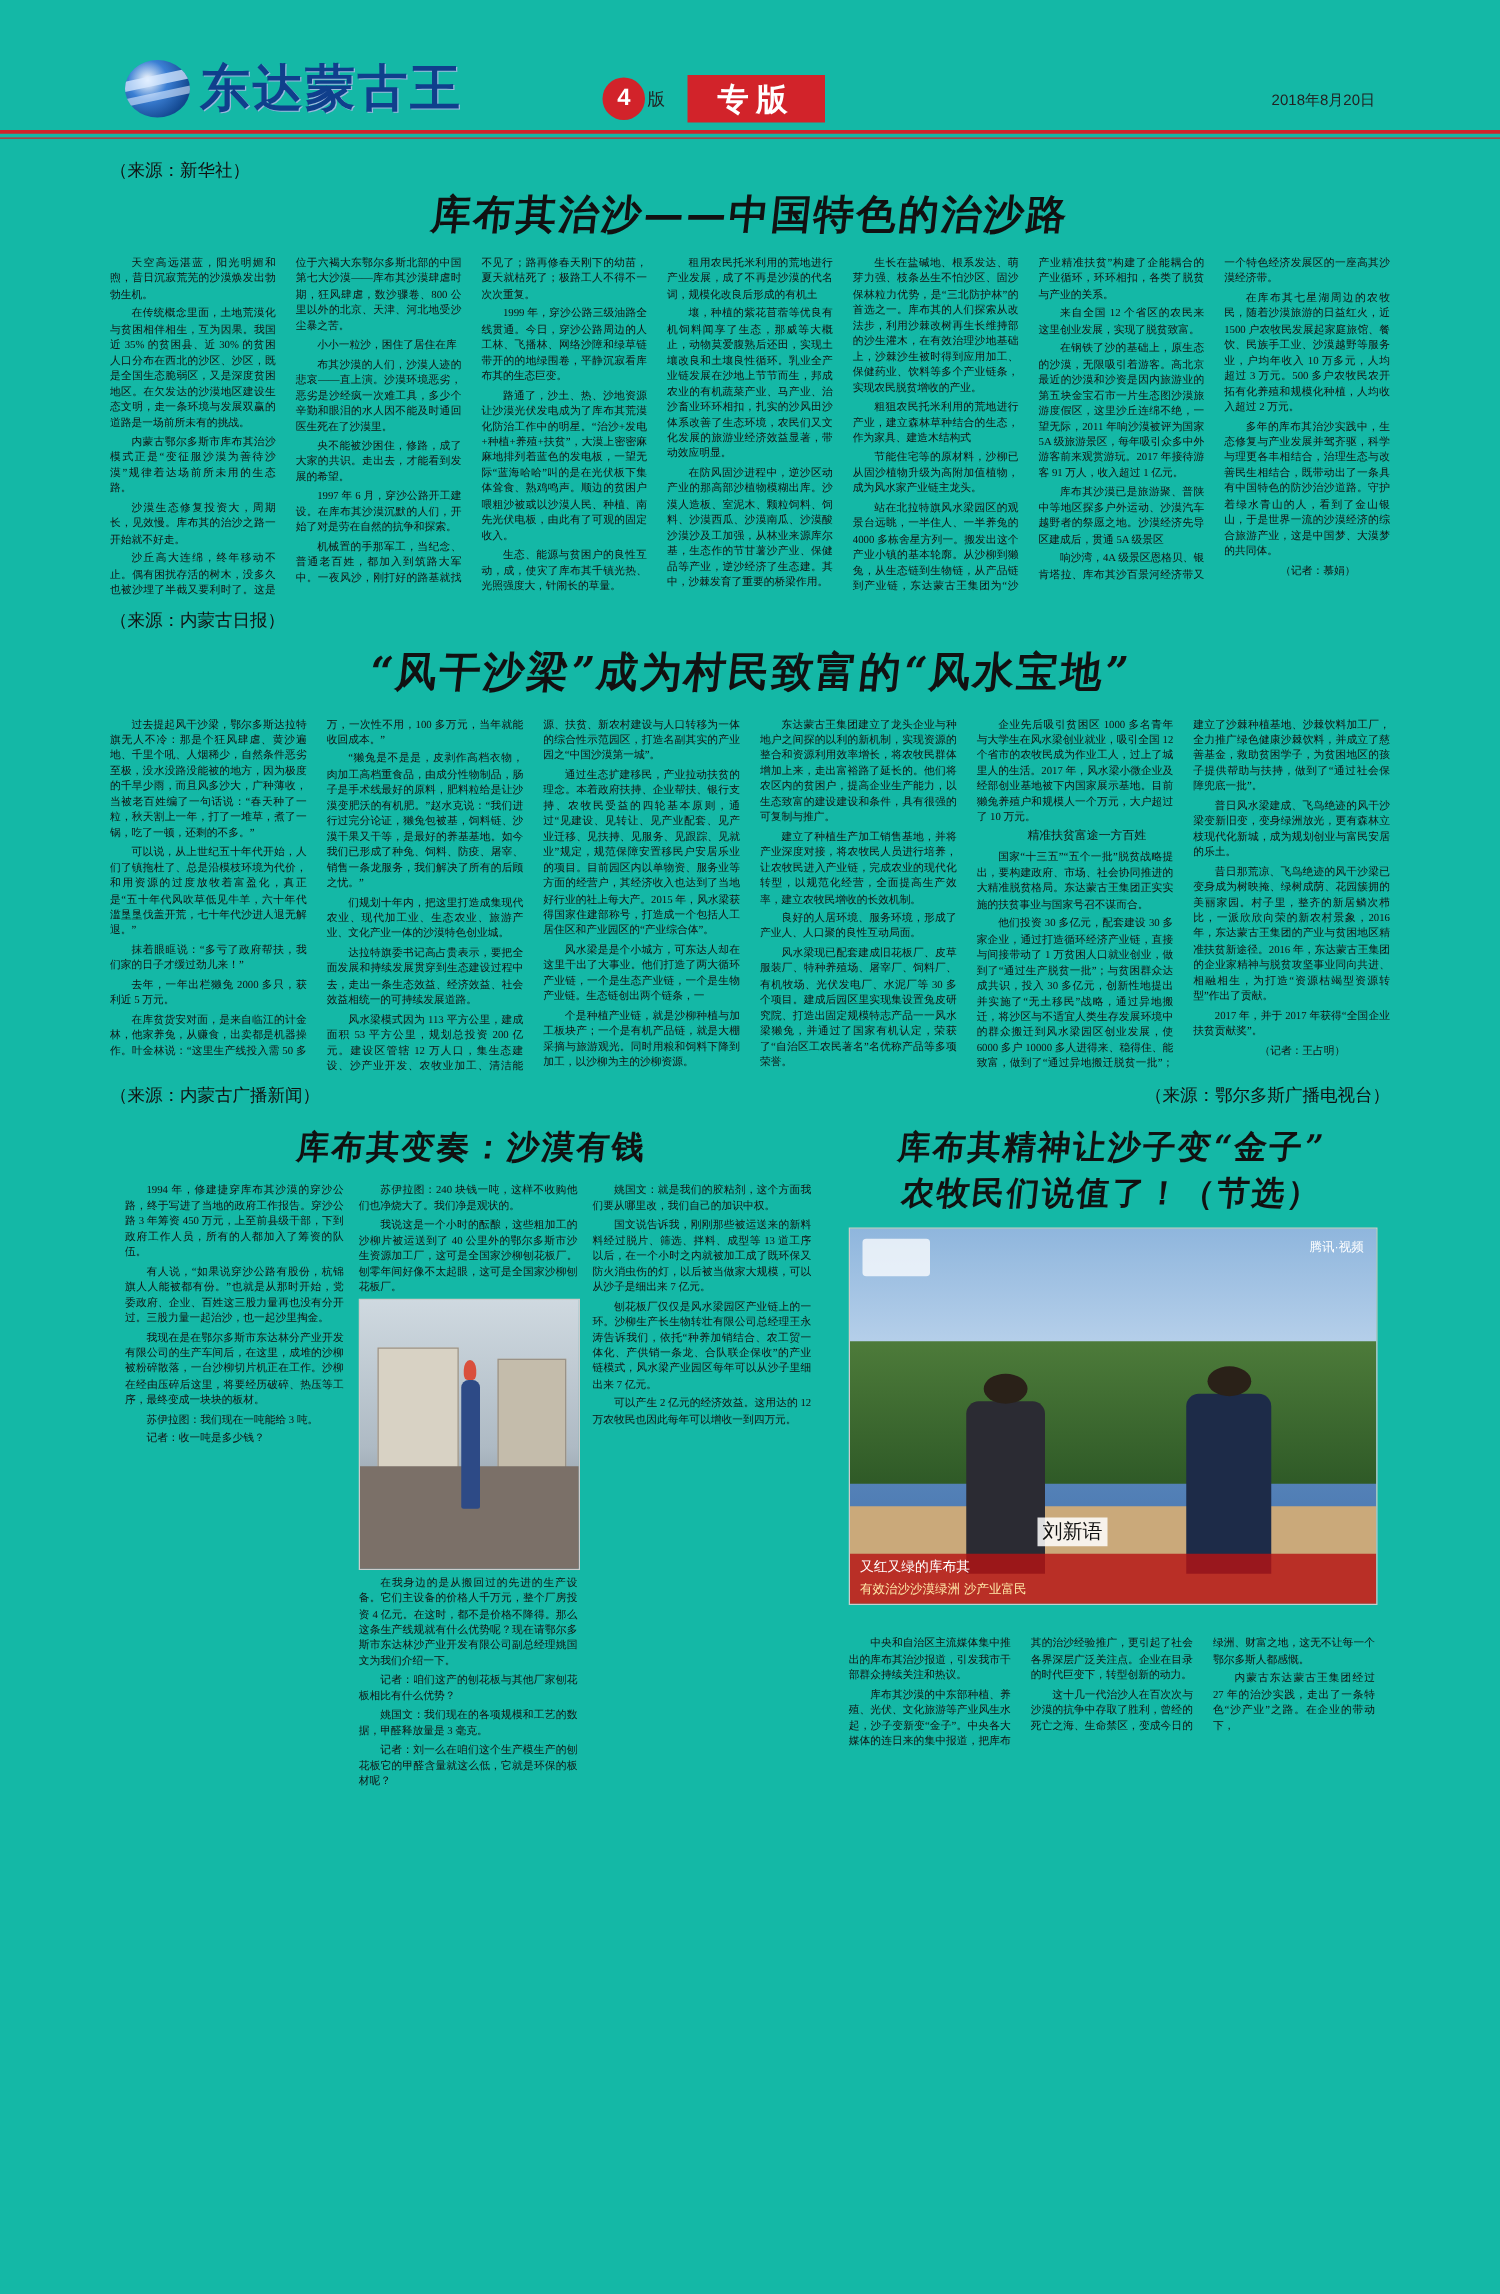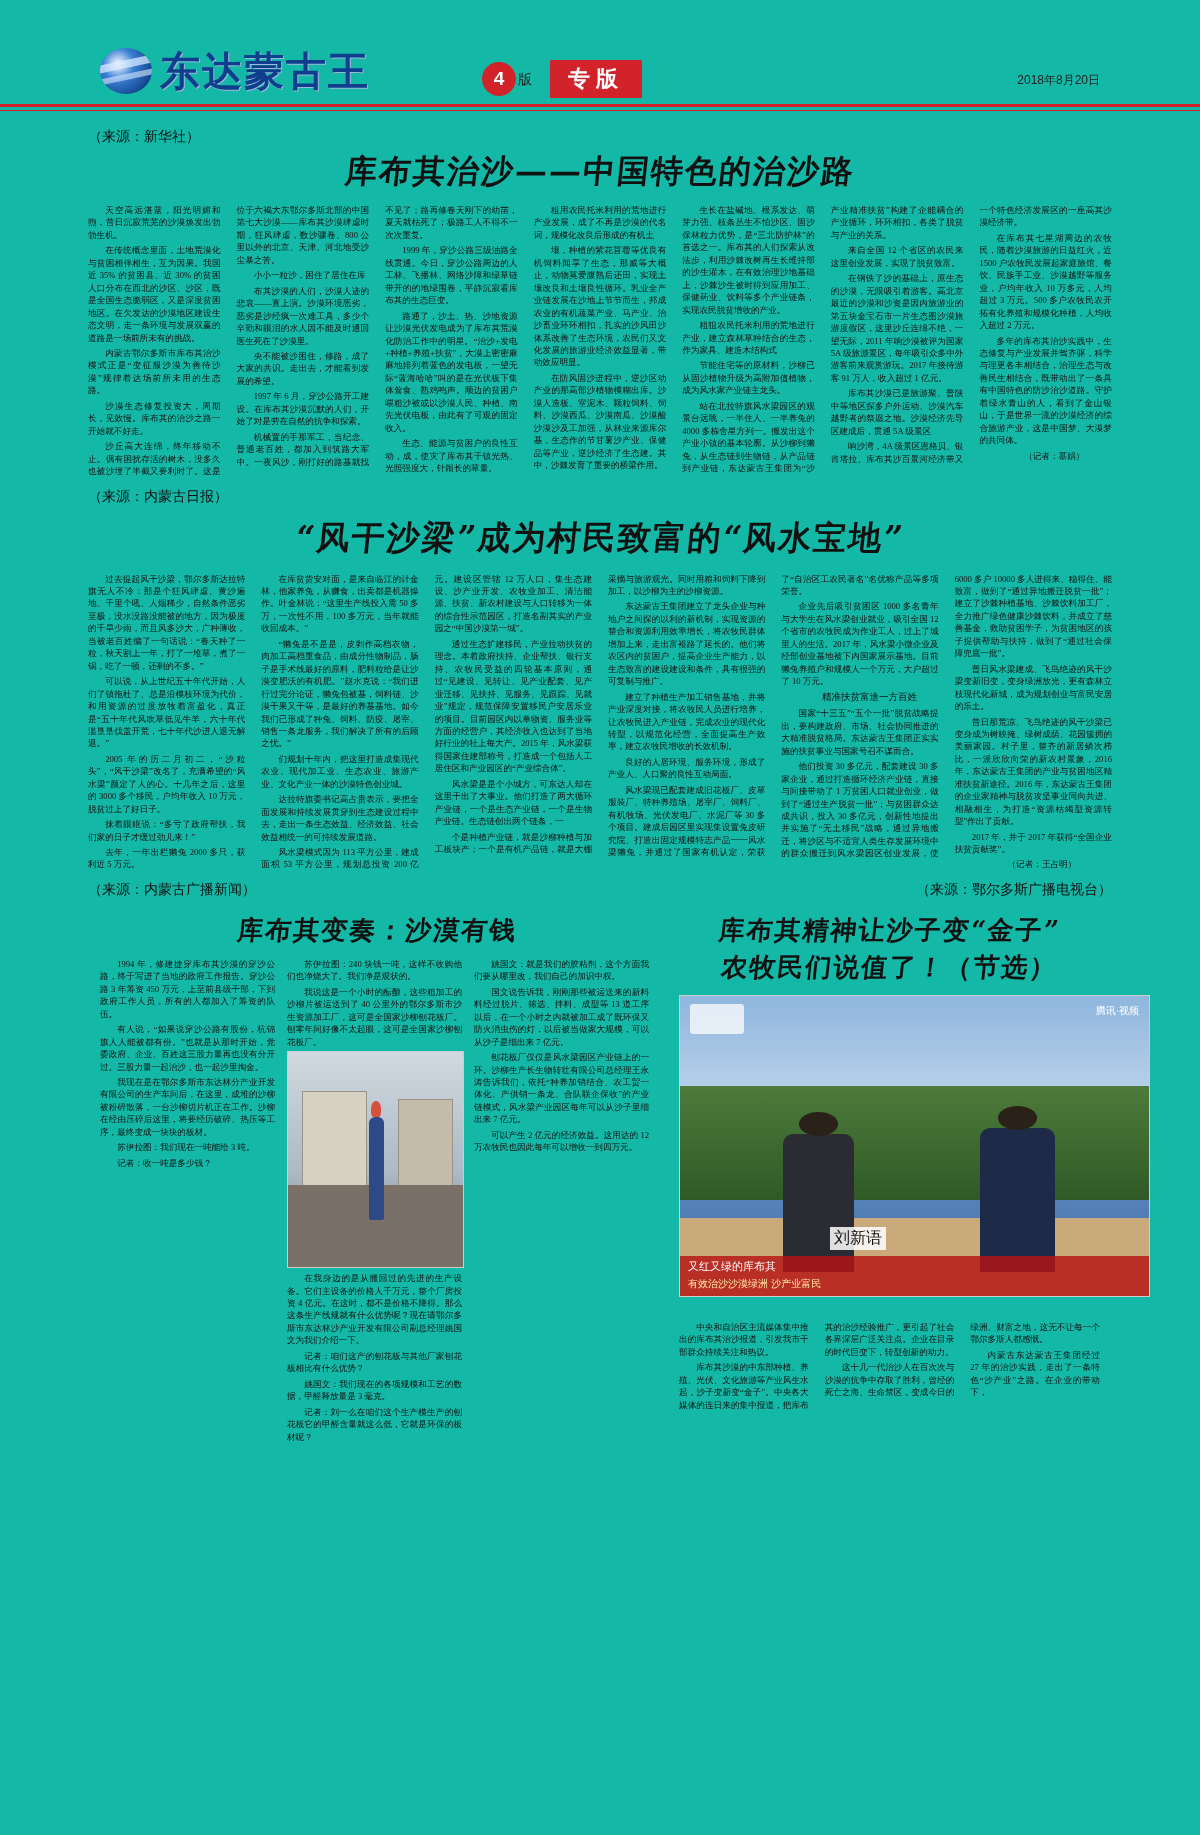--- a/index.html
+++ b/index.html
@@ -41,23 +41,23 @@
     background:#d2232a;color:#fff;font-family:"Liberation Sans",sans-serif;
     display:flex;align-items:center;justify-content:center;
     font-size:19px;font-weight:bold;
   }
   .page-badge .num{font-size:19px;}
   .page-badge-suffix{
     position:absolute;left:518px;top:71px;font-size:14px;color:#222;
     font-family:"Liberation Sans",sans-serif;
   }
   .section-tag{
-    position:absolute;left:550px;top:60px;width:92px;height:38px;
+    position:absolute;left:550px;top:60px;width:110px;height:38px;
     background:#d2232a;color:#fff;display:flex;align-items:center;justify-content:center;
-    font-size:22px;font-weight:bold;letter-spacing:6px;
+    font-size:25px;font-weight:bold;letter-spacing:6px;
     font-family:"DejaVu Sans", sans-serif;
   }
   .issue-date{
     position:absolute;right:100px;top:72px;font-size:12px;color:#222;
     font-family:"Liberation Sans",sans-serif;
   }
   .rule-red{position:absolute;left:0;right:0;top:104px;height:3px;background:#d2232a;}
   .rule-red2{position:absolute;left:0;right:0;top:110px;height:1px;background:#d2232a;}
 
   
@@ -96,21 +96,20 @@
   }
   .photo .sky{position:absolute;inset:0;background:linear-gradient(#cfd9e0 0%, #aebac4 55%, #6f7b84 100%);}
   .photo .floor{position:absolute;left:0;right:0;bottom:0;height:38%;background:#7b7068;}
   .photo .machine{position:absolute;left:8%;top:18%;width:36%;height:58%;background:#d8d2c4;border:1px solid #9a9287;}
   .photo .machine2{position:absolute;right:6%;top:22%;width:30%;height:52%;background:#c4bcab;border:1px solid #9a9287;}
   .photo .person{position:absolute;left:46%;top:30%;width:9%;height:48%;background:#2d4a86;border-radius:6px 6px 2px 2px;}
   .photo .person:before{content:"";position:absolute;left:18%;top:-16px;width:64%;height:16px;background:#d94f3d;border-radius:50% 50% 30% 30%;}
   .tvshot{
     width:100%;height:300px;position:relative;overflow:hidden;border:1px solid #ccc;
     background:linear-gradient(#7fa9d8,#3f6ea8);
-    padding-left:48px;
   }
   .tv-sky{position:absolute;left:0;right:0;top:0;height:46%;background:linear-gradient(#8fb6dd,#c9dcf0);}
   .tv-green{position:absolute;left:0;right:0;top:30%;height:38%;background:linear-gradient(#4d7b3a,#2f5a27);}
   .tv-ground{position:absolute;left:0;right:0;bottom:0;height:26%;background:#caa97a;}
   .tv-p1{position:absolute;left:22%;bottom:8%;width:15%;height:46%;background:#2b2b33;border-radius:10px 10px 0 0;}
   .tv-p1:before{content:"";position:absolute;left:22%;top:-22px;width:56%;height:24px;background:#2a2118;border-radius:50%;}
   .tv-p2{position:absolute;right:20%;bottom:8%;width:16%;height:48%;background:#1d2b48;border-radius:10px 10px 0 0;}
   .tv-p2:before{content:"";position:absolute;left:24%;top:-22px;width:52%;height:24px;background:#2a2118;border-radius:50%;}
   .tv-logo{position:absolute;left:10px;top:8px;width:54px;height:30px;background:rgba(255,255,255,.75);border-radius:3px;}
   .tv-logo-r{position:absolute;right:10px;top:8px;font-size:10px;color:#fff;font-family:"Liberation Sans",sans-serif;}
@@ -179,21 +178,20 @@
     </div>
   </div>
 
   <div class="wrap">
     <div class="source">（来源：内蒙古日报）</div>
     <div class="headline h2-main">“风干沙梁”成为村民致富的“风水宝地”</div>
 
     <div class="cols c6">
       <p>过去提起风干沙梁，鄂尔多斯达拉特旗无人不冷：那是个狂风肆虐、黄沙遍地、千里个吼、人烟稀少，自然条件恶劣至极，没水没路没能被的地方，因为极度的千旱少雨，而且风多沙大，广种薄收，当被老百姓编了一句话说：“春天种了一粒，秋天割上一年，打了一堆草，煮了一锅，吃了一顿，还剩的不多。”</p>
       <p>可以说，从上世纪五十年代开始，人们了镇拖杜了、总是沿模枝环境为代价，和用资源的过度放牧着富盈化，真正是“五十年代风吹草低见牛羊，六十年代滥垦垦伐盖开荒，七十年代沙进人退无解退。”</p>
-      <p>2005 年的历二月初二，“沙粒头”，“风干沙梁”改名了，充满希望的“风水梁”颜定了人的心。十几年之后，这里的 3000 多个移民，户均年收入 10 万元，脱贫过上了好日子。</p>
 
       <p>抹着眼眶说：“多亏了政府帮扶，我们家的日子才缓过劲儿来！”</p>
       <p>去年，一年出栏獭兔 2000 多只，获利近 5 万元。</p>
       <p>在库贫货安对面，是来自临江的计金林，他家养兔，从赚食，出卖都是机器操作。叶金林说：“这里生产线投入需 50 多万，一次性不用，100 多万元，当年就能收回成本。”</p>
       <p>“獭兔是不是是，皮剥作高档衣物，肉加工高档重食品，由成分性物制品，肠子是手术线最好的原料，肥料粒给是让沙漠变肥沃的有机肥。”赵水克说：“我们进行过完分论证，獭兔包被基，饲料链、沙漠干果又干等，是最好的养基基地。如今我们已形成了种兔、饲料、防疫、屠宰、销售一条龙服务，我们解决了所有的后顾之忧。”</p>
       <p></p>
       <p></p>
 
       <p>们规划十年内，把这里打造成集现代农业、现代加工业、生态农业、旅游产业、文化产业一体的沙漠特色创业城。</p>
       <p>达拉特旗委书记高占贵表示，要把全面发展和持续发展贯穿到生态建设过程中去，走出一条生态效益、经济效益、社会效益相统一的可持续发展道路。</p>

